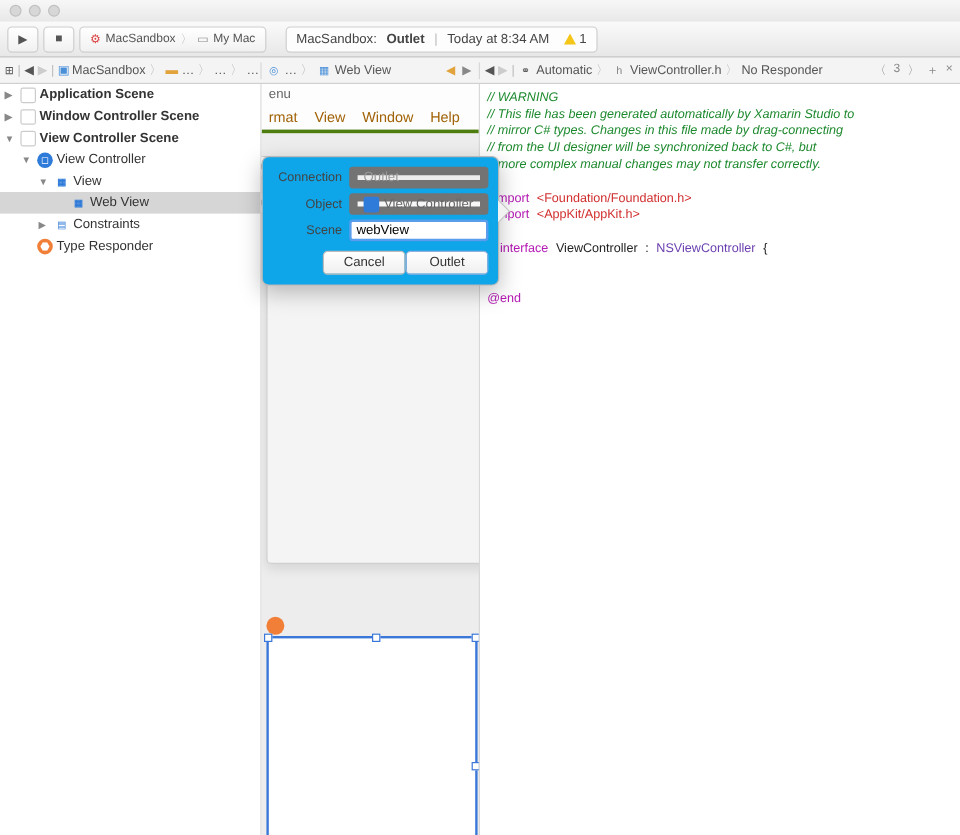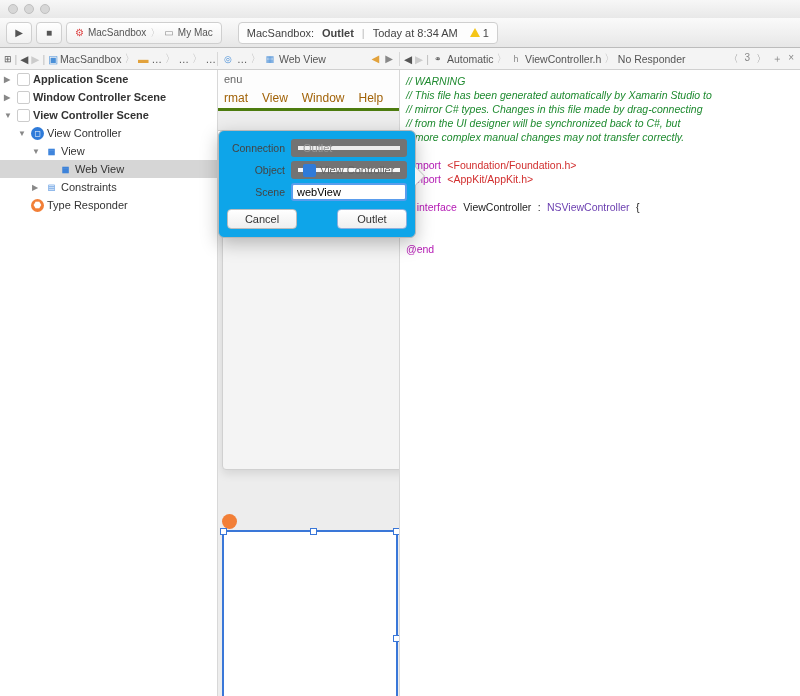--- a/index.html
+++ b/index.html
@@ -69,21 +69,21 @@
 
 .popover { position: absolute; left: 218px; top: 130px; width: 198px; background: #0ea5e9; border: 1px solid #b8b8b8; border-radius: 6px; box-shadow: 0 6px 18px rgba(0,0,0,0.25); z-index: 100; padding: 6px 8px 8px 8px; }
 .popover::after { content: ""; position: absolute; right: -9px; top: 36px; width: 0; height: 0; border-top: 9px solid transparent; border-bottom: 9px solid transparent; border-left: 9px solid #f2f2f2; filter: drop-shadow(1px 0 0 #b8b8b8); }
 .pop-row { display: flex; align-items: center; height: 22px; gap: 6px; }
 .pop-label { width: 58px; text-align: right; font-size: 10.5px; color: #444; }
 .pop-field { flex: 1; height: 18px; border: 7px solid #737373; border-radius: 3px; background: #fff; font-size: 11px; display: flex; align-items: center; padding: 0 5px; color: #666; }
 .pop-field.ro { background: #eee; color: #999; }
 .pop-field.focus { border: 2px solid #5a9ded; padding: 0 4px; color: #000; }
 .pop-field.combo { background: linear-gradient(#fff,#f1f1f1); justify-content: space-between; }
 .combo-caret { width: 12px; height: 14px; background: #6aa3ef; border-radius: 2px; display: flex; align-items: center; justify-content: center; color: #fff; font-size: 7px; }
-.pop-btns { display: flex; justify-content: space-between; margin-top: 6px; }
+.pop-btns { display: flex; justify-content: space-between; margin-top: 6px; margin-left: 42px; }
 .pop-btn { width: 70px; height: 20px; border: 1px solid #bcbcbc; border-radius: 4px; background: linear-gradient(#fff,#efefef); font-size: 11px; display: flex; align-items: center; justify-content: center; }
 .pop-btn.primary { border-color: #8fb0de; }
 .obj-ico { width: 13px; height: 13px; background: #2f7bd9; border-radius: 2px; margin-right: 4px; display: inline-block; }
 </style>
 </head>
 <body>
 
 <div class="titlebar">
   <div class="traffic">
     <div class="tlight"></div>

